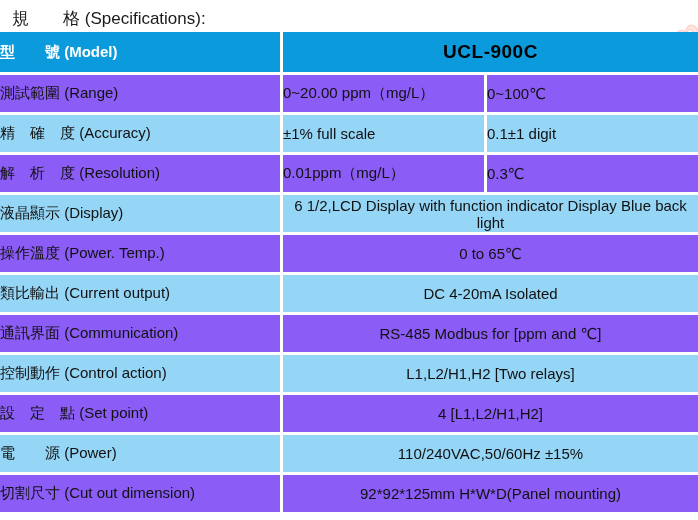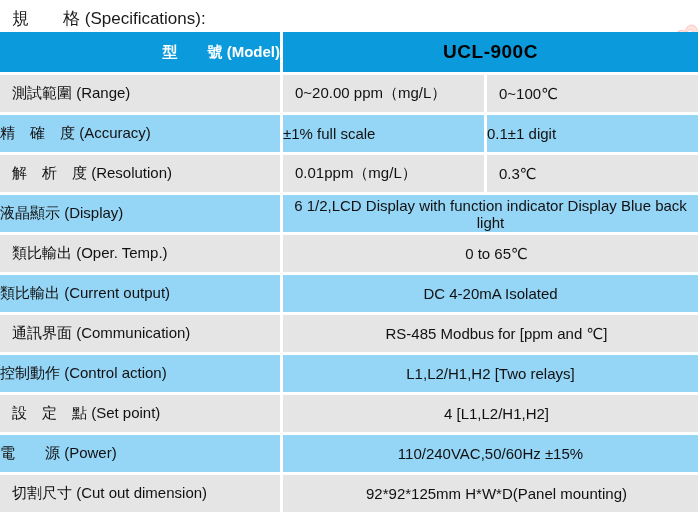--- a/index.html
+++ b/index.html
@@ -102,36 +102,35 @@
   .cell-val {
     text-align: left;
     font-size: 14.5px;
     padding: 0 4px;
   }
 
   
   .hdr td {
     background: #0B9BDC;
     height: 40px;
-    text-align: right;
   }
   .hdr .cell-label {
     color: #ffffff;
     font-weight: bold;
   }
   .hdr .cell-model {
     color: #000000;
     font-weight: bold;
     font-size: 19px;
     text-align: center;
     letter-spacing: 0.5px;
   }
 
   
-  .row-dark td  { background: #e5e5e5; padding-left: 12px; }
+  .row-dark td  { background: #8b5cf6; }
   .row-light td { background: #95D5F5; }
 
   .val-span { text-align: center; }
 </style>
 </head>
 <body>
 
 <div class="wm wm-top">xiwboo.com</div>
 <div class="wm wm-mid">xiwboo.com</div>
 <div class="wm wm-bot">xiwboo.com</div>
@@ -162,21 +161,21 @@
       <tr class="row-dark">
         <td class="cell-label">解　析　度 (Resolution)</td>
         <td class="cell-val">0.01ppm（mg/L）</td>
         <td class="cell-val">0.3℃</td>
       </tr>
       <tr class="row-light">
         <td class="cell-label">液晶顯示 (Display)</td>
         <td class="cell-val val-span" colspan="2">6 1/2,LCD Display with function indicator Display Blue back light</td>
       </tr>
       <tr class="row-dark">
-        <td class="cell-label">類比輸出 (Oper. Temp.)</td>
+        <td class="cell-label">操作溫度 (Power. Temp.)</td>
         <td class="cell-val val-span" colspan="2">0 to 65℃</td>
       </tr>
       <tr class="row-light">
         <td class="cell-label">類比輸出 (Current output)</td>
         <td class="cell-val val-span" colspan="2">DC 4-20mA Isolated</td>
       </tr>
       <tr class="row-dark">
         <td class="cell-label">通訊界面 (Communication)</td>
         <td class="cell-val val-span" colspan="2">RS-485 Modbus for [ppm and ℃]</td>
       </tr>

